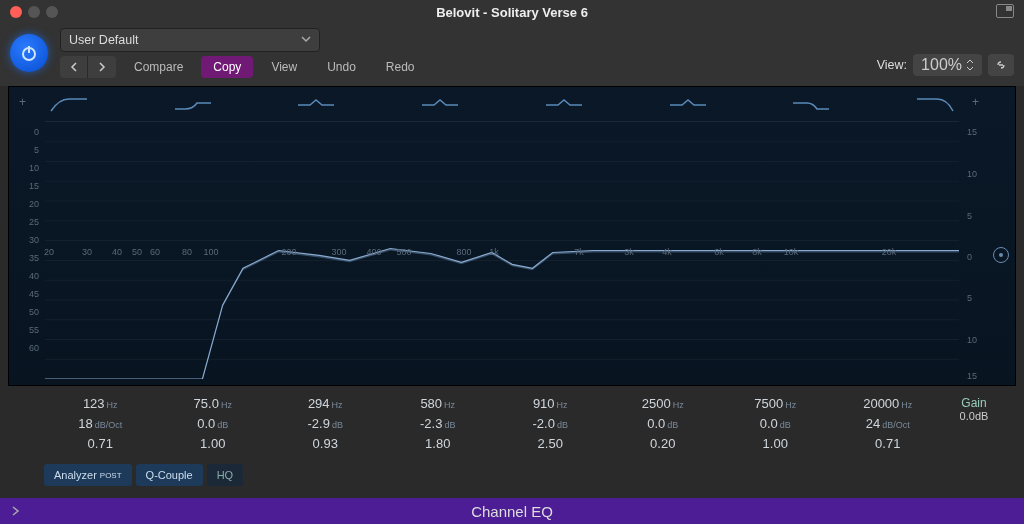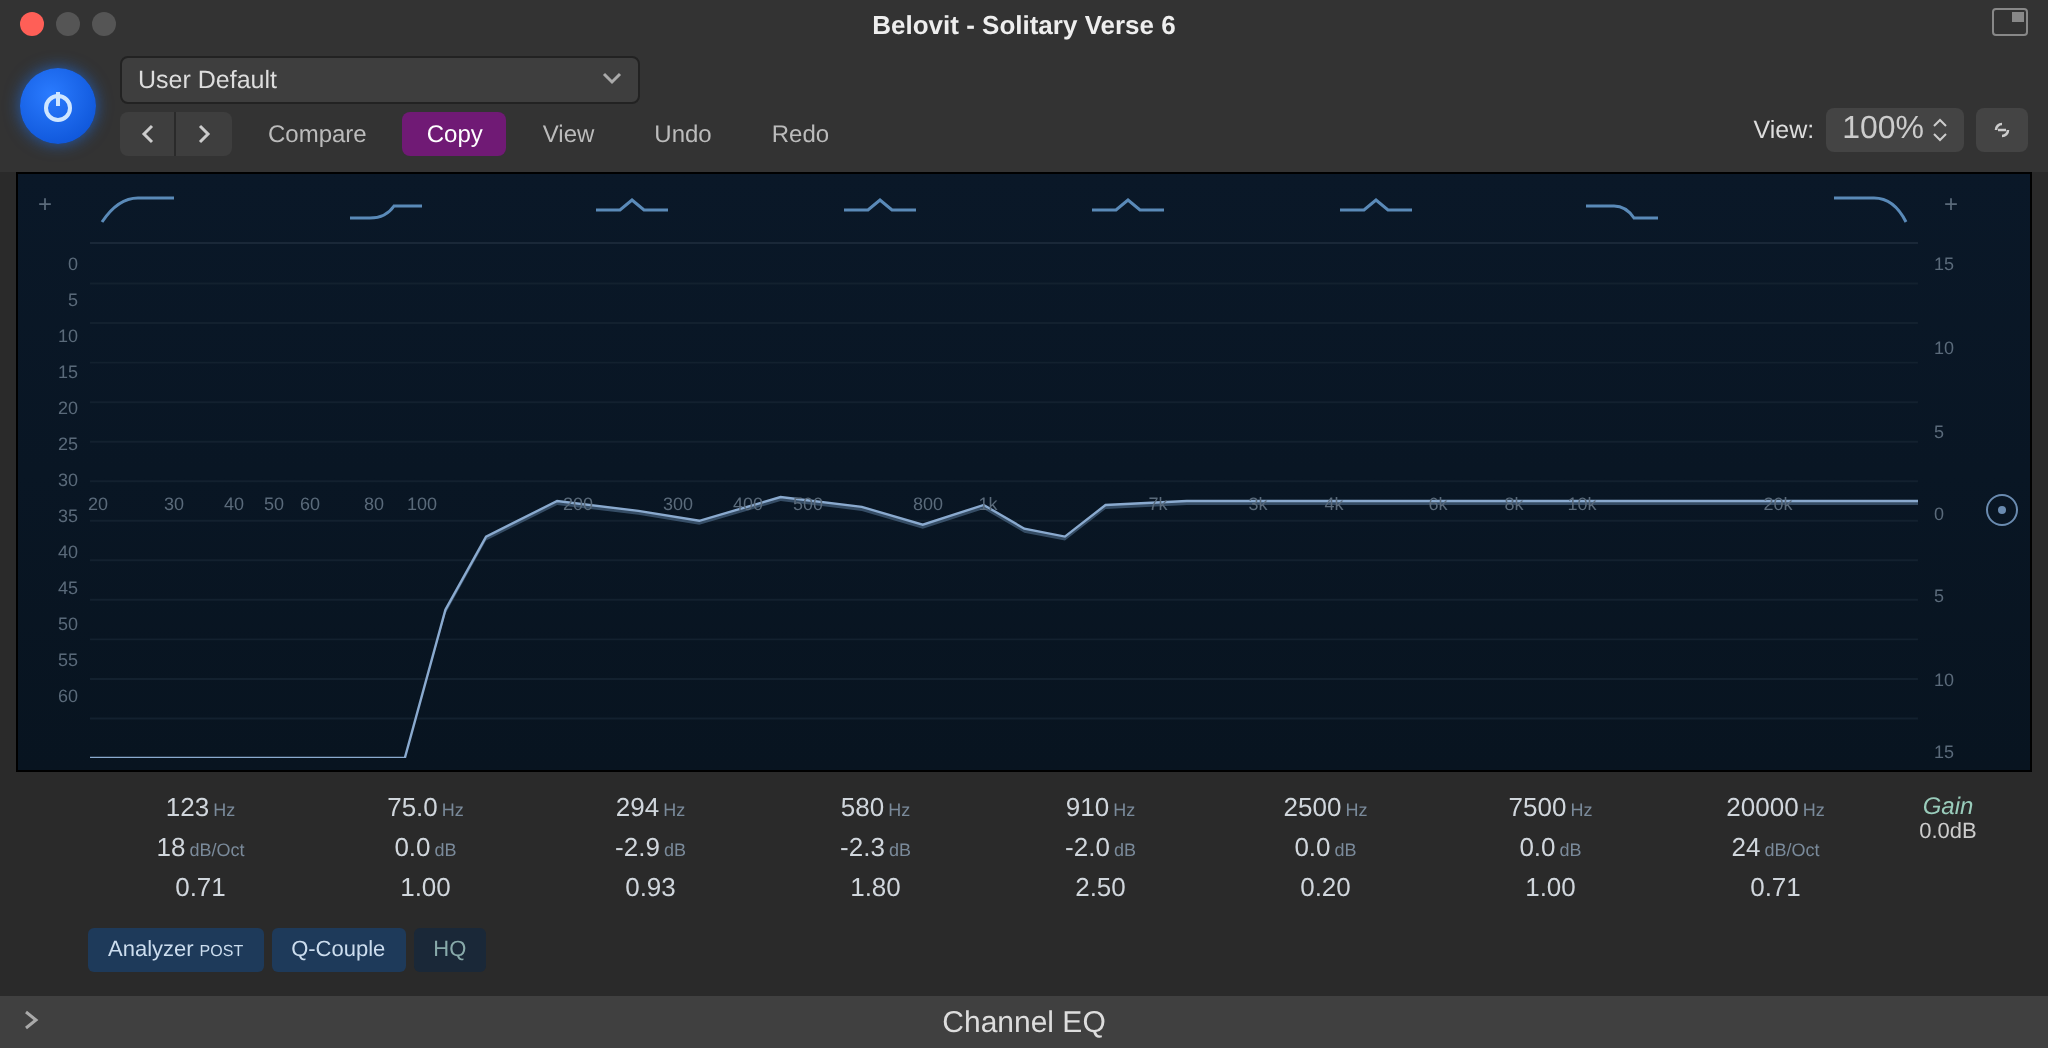--- a/index.html
+++ b/index.html
@@ -81,31 +81,31 @@
   }
   .gain-handle::after { content:""; position:absolute; left:50%; top:50%;
     width:4px;height:4px;background:#6a8bb0;border-radius:50%;transform:translate(-50%,-50%); }
 
   .params { display: flex; padding: 10px 20px 6px 44px; }
   .pcol { flex: 1; text-align: center; font-size: 11px; color: #bbc; }
   .pcol .v1 { font-size: 13px; color: #d0d6dc; }
   .pcol .unit { font-size: 9px; color: #7a8a9a; margin-left: 2px; }
   .pcol div { margin-bottom: 5px; }
   .gaincol { width: 60px; text-align: center; font-size: 11px; }
-  .gaincol .lbl { color: #9cb; font-size: 12px; font-style: italic; }
+  .gaincol .lbl { color: #9cb; font-size: 12px; }
 
   .bottombtns { display: flex; gap: 4px; padding: 2px 0 8px 44px; }
   .bbtn { background: #1e3a5a; color: #cde; font-size: 11px;
     padding: 5px 10px; border-radius: 3px; display: flex; align-items: center; gap: 3px; }
   .bbtn.dim { background: #1a2838; color: #8aa; }
   .sup { font-size: 8px; }
 
   .footer {
     position: absolute; bottom: 0; left: 0; right: 0;
-    background: #404040; height: 26px; display: flex; align-items: center; justify-content: center;
+    background: #4c1d95; height: 26px; display: flex; align-items: center; justify-content: center;
     color: #ddd; font-size: 15px;
   }
   .footer .chev { position: absolute; left: 10px; }
 </style>
 </head>
 <body>
 
 <div class="titlebar">
   <div class="traffic">
     <div class="tl red"></div>

